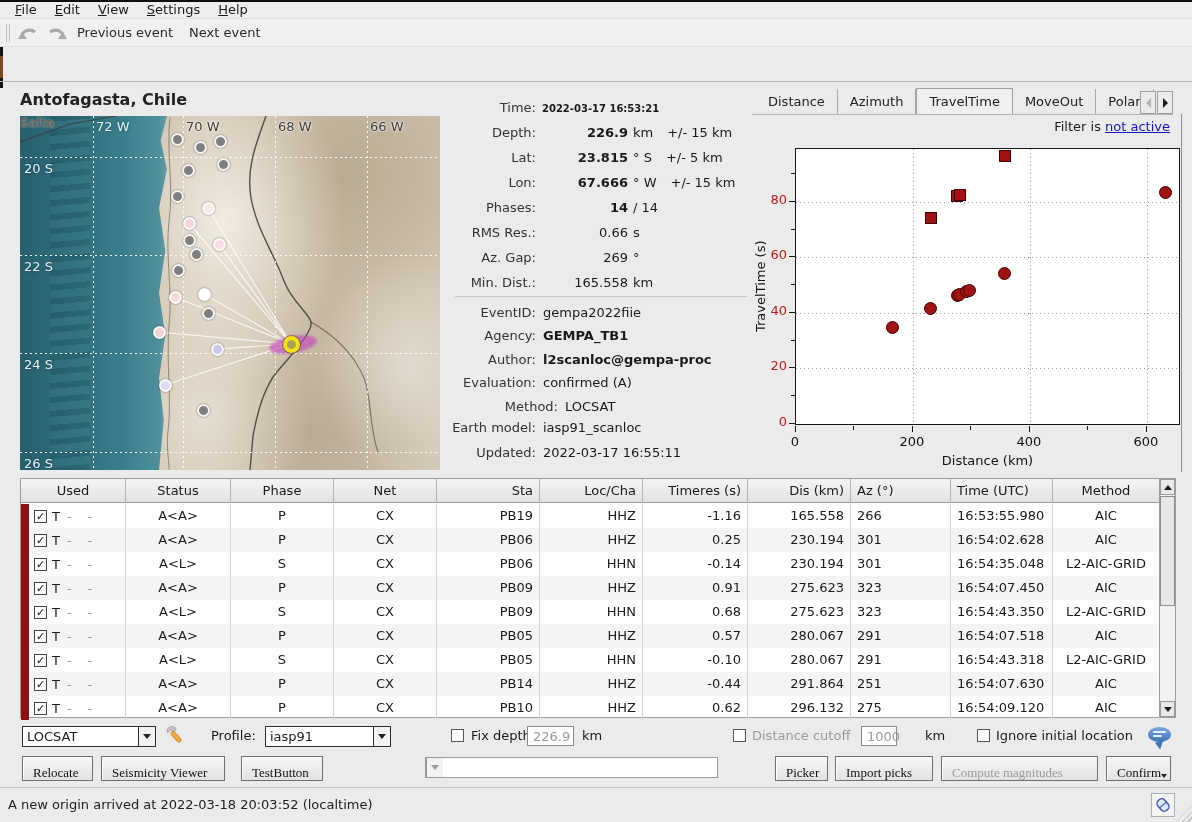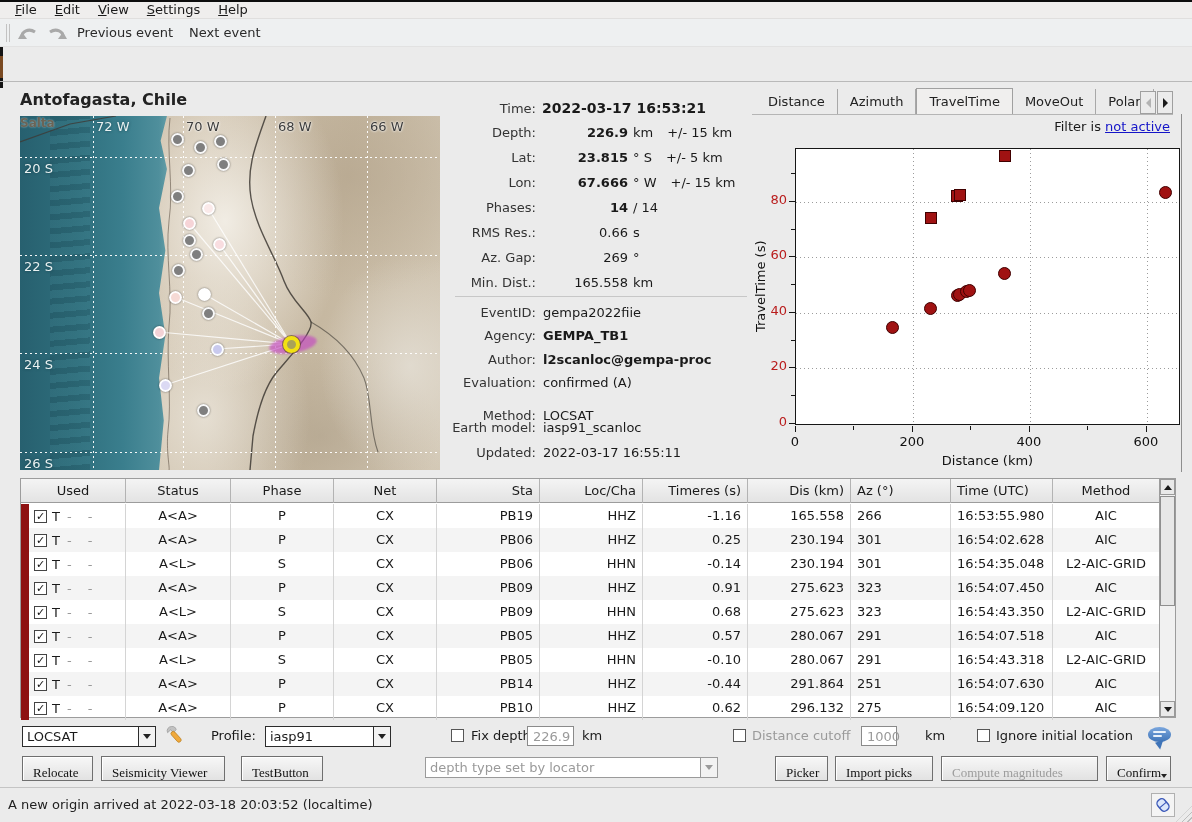--- a/index.html
+++ b/index.html
@@ -280,21 +280,21 @@
       <div class="station" style="left: 176.5px; top: 287.5px; background: rgb(127, 127, 127);"></div>
     </div>
   <div id="epi-ellipse" style="left: 249px; top: 220px;"></div>
   <div id="epicenter" style="left: 262.5px; top: 219.5px;"></div>
   <div id="salta">Salta</div>
 </div>
 
 <div id="origin-info">
     <div class="info-row abs" style="left: 440px; top: 100px; width: 310px;">
       <span class="ilabel">Time:</span>
-      <span class="ival" style="width: auto; text-align: left; font-size: 14px;">2022-03-17 16:53:21</span>
+      <span class="ival" style="width: auto; text-align: left; font-size: 10px;">2022-03-17 16:53:21</span>
     </div>
     <div class="info-row abs" style="left: 440px; top: 125px; width: 310px;">
       <span class="ilabel">Depth:</span>
       <span class="ival">226.9</span>
       <span class="iunit">km</span>
       <span class="ierr">+/- 15 km</span>
     </div>
     <div class="info-row abs" style="left: 440px; top: 150px; width: 310px;">
       <span class="ilabel">Lat:</span>
       <span class="ival">23.815</span>
@@ -336,21 +336,21 @@
       <span class="dval bold">GEMPA_TB1</span>
     </div>
     <div class="info-row abs" style="left: 440px; top: 351.6px; width: 310px;">
       <span class="dlabel">Author:</span>
       <span class="dval bold">l2scanloc@gempa-proc</span>
     </div>
     <div class="info-row abs" style="left: 440px; top: 374.9px; width: 310px;">
       <span class="dlabel">Evaluation:</span>
       <span class="dval">confirmed (A)</span>
     </div>
-    <div class="info-row abs" style="left: 440px; top: 408px; width: 310px;">
+    <div class="info-row abs" style="left: 440px; top: 399px; width: 310px; padding-left: 22px;">
       <span class="dlabel">Method:</span>
       <span class="dval">LOCSAT</span>
     </div>
     <div class="info-row abs" style="left: 440px; top: 420px; width: 310px;">
       <span class="dlabel">Earth model:</span>
       <span class="dval">iasp91_scanloc</span>
     </div>
     <div class="info-row abs" style="left: 440px; top: 444.8px; width: 310px;">
       <span class="dlabel">Updated:</span>
       <span class="dval">2022-03-17 16:55:11</span>
@@ -652,21 +652,20 @@
   <span class="clabel" style="left:996px; top:9px;">Ignore initial location</span>
   <div id="bubble">
     <div class="line" style="top:4px; width:13px;"></div>
     <div class="line" style="top:8px; width:9px;"></div>
   </div>
 
   <div class="btn" style="left:22px; top:37px; width:71px;">Relocate</div>
   <div class="btn" style="left:101px; top:37px; width:124px;">Seismicity Viewer</div>
   <div class="btn" style="left:241px; top:37px; width:82px;">TestButton</div>
   <div class="combobox disabled" style="left:425px; top:38px; width:293px;">
-    <div class="combo-text">depth type set by locator</div>
     <div class="combo-btn">
         <div class="tri-dn"></div>
       </div>
   </div>
   <div class="btn" style="left:775px; top:37px; width:53px;">Picker</div>
   <div class="btn" style="left:835px; top:37px; width:98px;">Import picks</div>
   <div class="btn disabled" style="left:941px; top:37px; width:157px;">Compute magnitudes</div>
   <div class="btn" style="left:1106px; top:37px; width:65px;">
     <span>Confirm</span>
     <div class="menu-indicator"></div>

